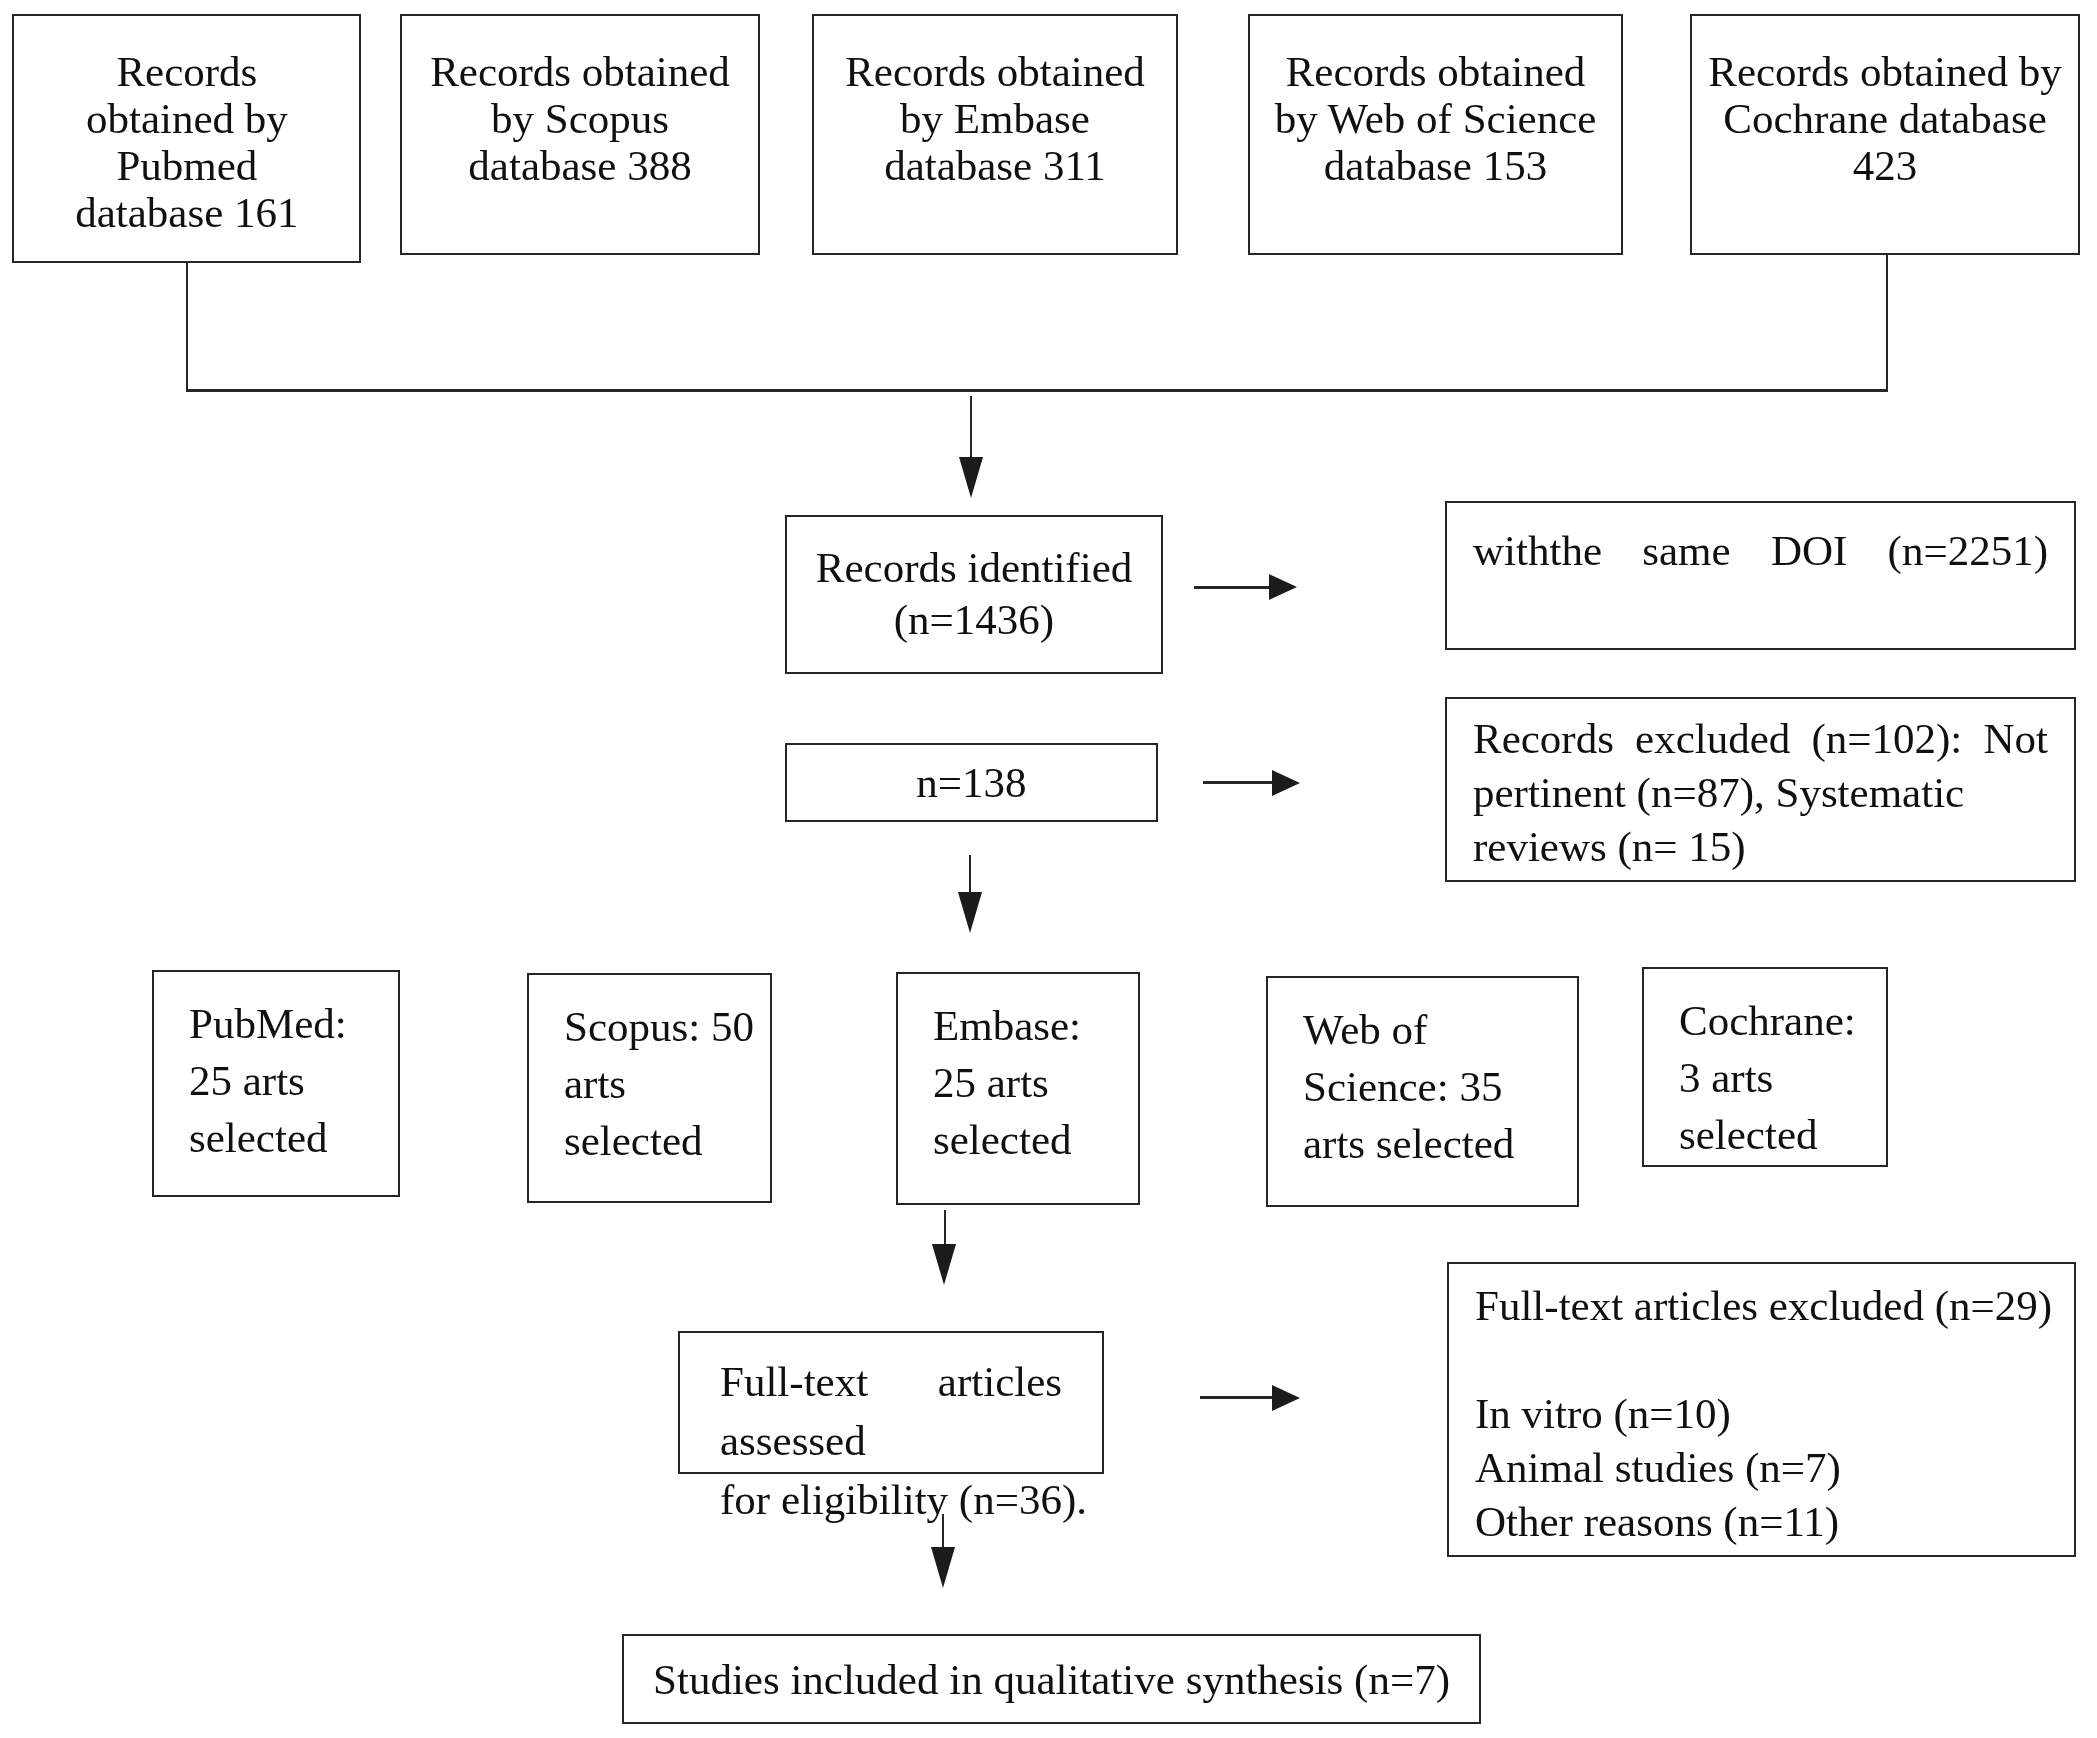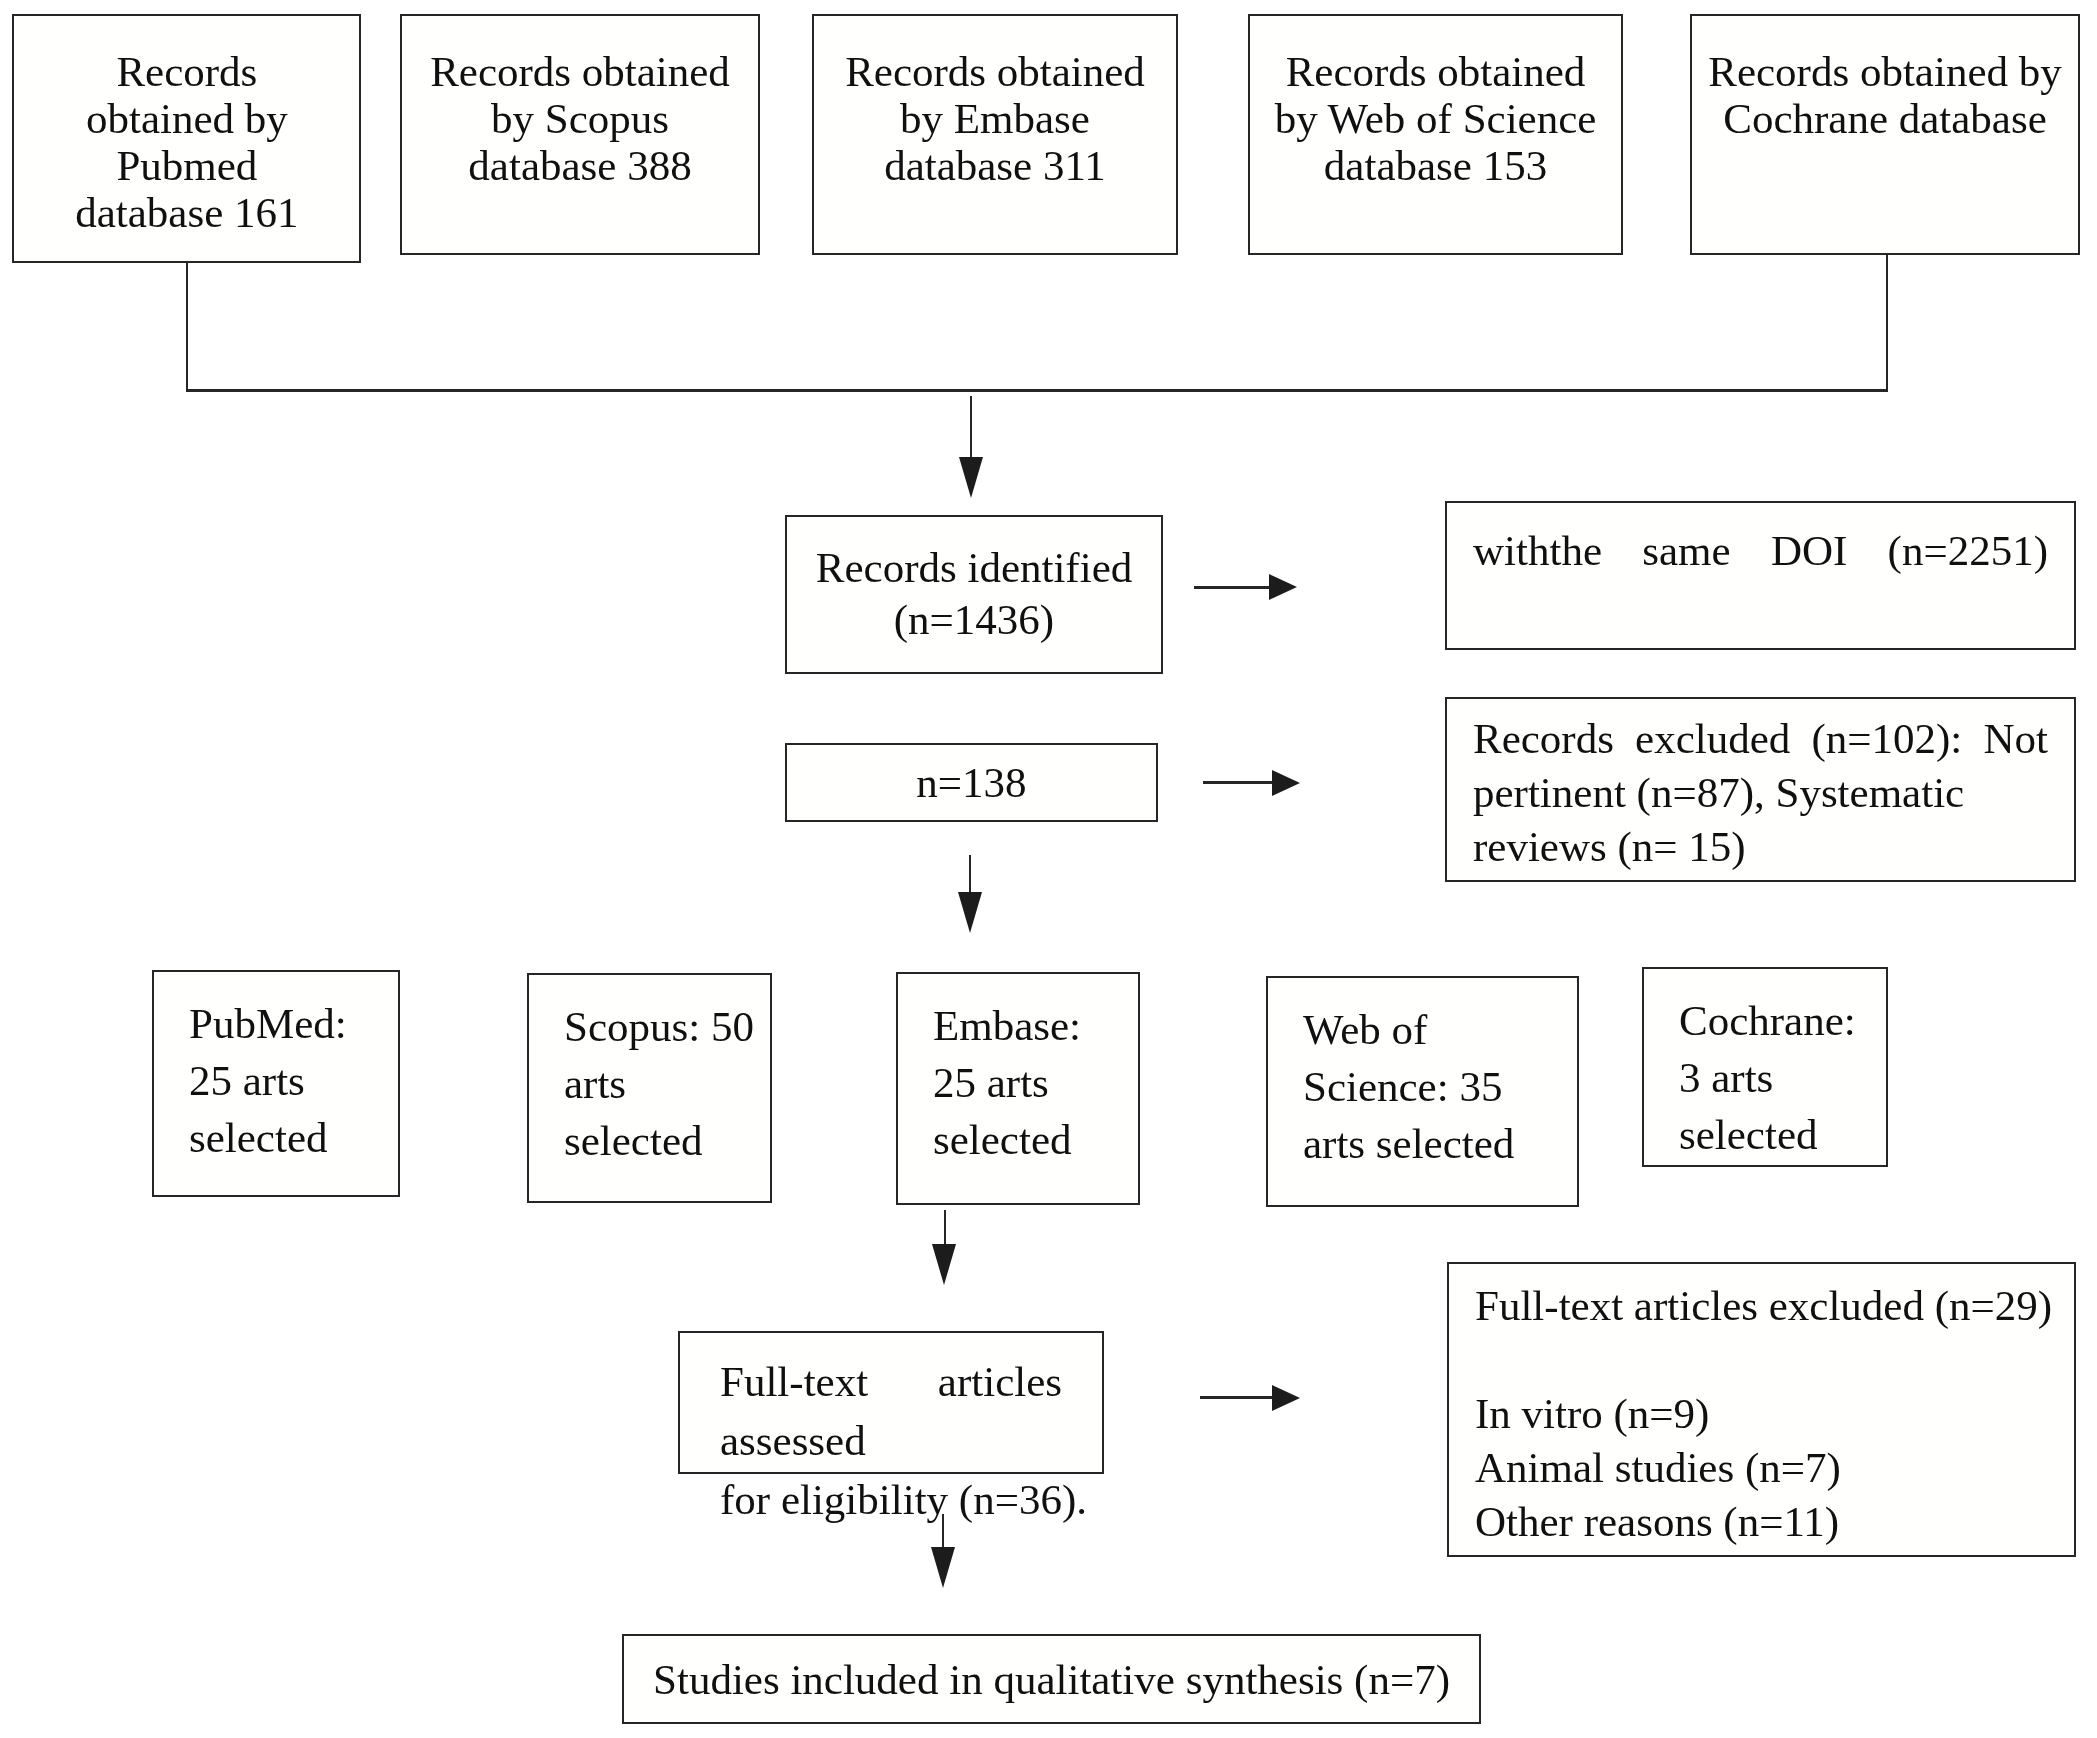--- a/index.html
+++ b/index.html
@@ -92,20 +92,21 @@
     <div class="bx-line">database 311</div>
   </div>
   <div class="box src" id="b-src-wos">
     <div class="bx-line">Records obtained</div>
     <div class="bx-line">by Web of Science</div>
     <div class="bx-line">database 153</div>
   </div>
   <div class="box src" id="b-src-cochrane">
     <div class="bx-line">Records obtained by</div>
     <div class="bx-line">Cochrane database</div>
+    <div class="bx-line">423</div>
   </div>
 
   <div class="vline" id="c-stub-left"></div>
   <div class="vline" id="c-stub-right"></div>
   <div class="hline" id="c-hline"></div>
   <div class="vline" id="c-arrow1-shaft"></div>
   <div class="ah-d" id="c-arrow1-head"></div>
 
   <div class="box" id="b-identified">
     <div class="bx-line">Records identified</div>
@@ -161,21 +162,21 @@
 
   <div class="box" id="b-ft">
     <div class="bx-line">Full-text articles assessed</div>
     <div class="bx-line">for eligibility (n=36).</div>
   </div>
   <div class="hline" id="c-arrowR3-shaft"></div>
   <div class="ah-r" id="c-arrowR3-head"></div>
   <div class="box" id="b-ftx">
     <div class="bx-line">Full-text articles excluded (n=29)</div>
     <div class="bx-line"></div>
-    <div class="bx-line">In vitro (n=9)</div>
+    <div class="bx-line">In vitro (n=10)</div>
     <div class="bx-line">Animal studies (n=7)</div>
     <div class="bx-line">Other reasons (n=11)</div>
   </div>
 
   <div class="vline" id="c-arrowD4-shaft"></div>
   <div class="ah-d" id="c-arrowD4-head"></div>
 
   <div class="box" id="b-included">
     <div class="bx-line">Studies included in qualitative synthesis (n=7)</div>
   </div>

